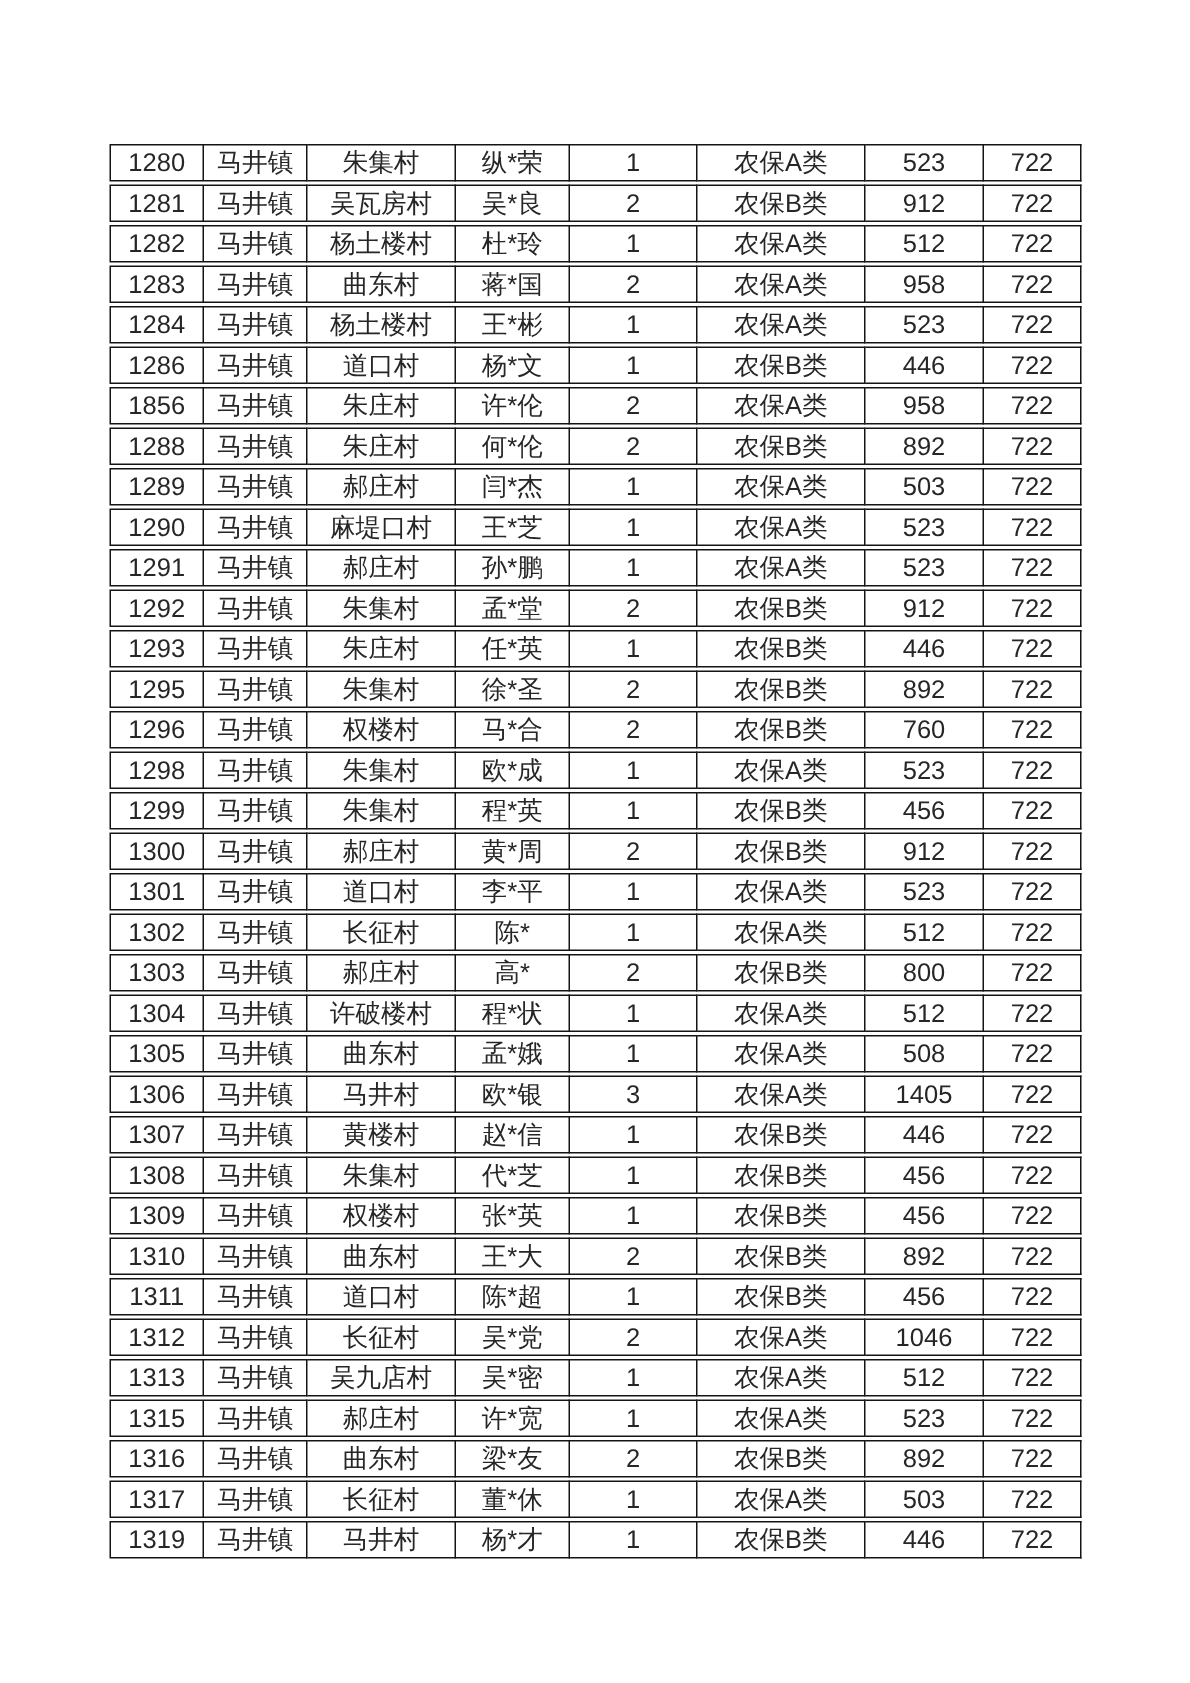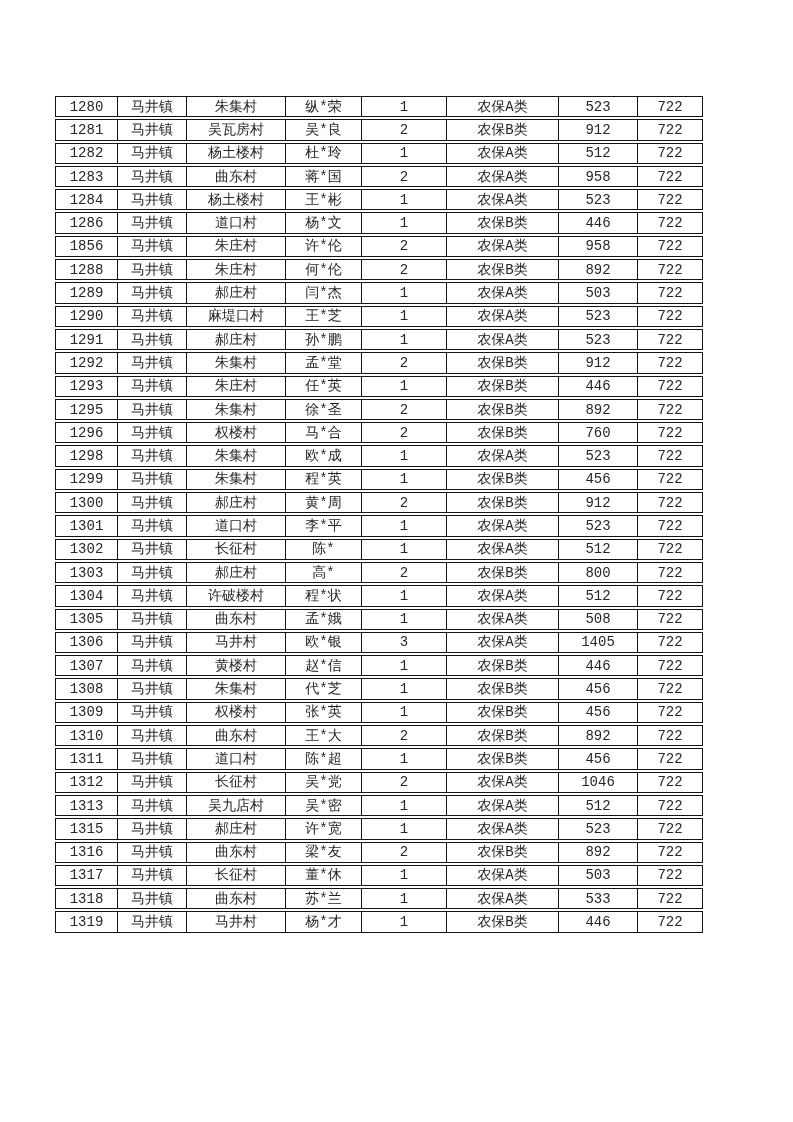--- a/index.html
+++ b/index.html
@@ -9,28 +9,28 @@
   }
   .page {
     position: relative;
     width: 793px;
     height: 1122px;
     background: #ffffff;
     overflow: hidden;
   }
   table.roster {
     position: absolute;
-    left: 55px;
+    left: 73px;
     top: 94px;
     width: 643px;
     table-layout: fixed;
     border-collapse: separate;
     border-spacing: 0 2px;
-    font-family: Liberation Mono, monospace;
-    font-size: 14px;
+    font-family: Liberation Sans, sans-serif;
+    font-size: 17px;
     color: #262626;
   }
   table.roster td {
     height: 19.3px;
     padding: 0;
     text-align: center;
     vertical-align: middle;
     overflow: hidden;
     white-space: nowrap;
     border-top: 1px solid #141414;
@@ -389,30 +389,20 @@
           <td class="c0">1317</td>
           <td class="c1">马井镇</td>
           <td class="c2">长征村</td>
           <td class="c3">董*休</td>
           <td class="c4">1</td>
           <td class="c5">农保A类</td>
           <td class="c6">503</td>
           <td class="c7">722</td>
         </tr>
         <tr>
-          <td class="c0">1318</td>
-          <td class="c1">马井镇</td>
-          <td class="c2">曲东村</td>
-          <td class="c3">苏*兰</td>
-          <td class="c4">1</td>
-          <td class="c5">农保A类</td>
-          <td class="c6">533</td>
-          <td class="c7">722</td>
-        </tr>
-        <tr>
           <td class="c0">1319</td>
           <td class="c1">马井镇</td>
           <td class="c2">马井村</td>
           <td class="c3">杨*才</td>
           <td class="c4">1</td>
           <td class="c5">农保B类</td>
           <td class="c6">446</td>
           <td class="c7">722</td>
         </tr>
       </tbody>

